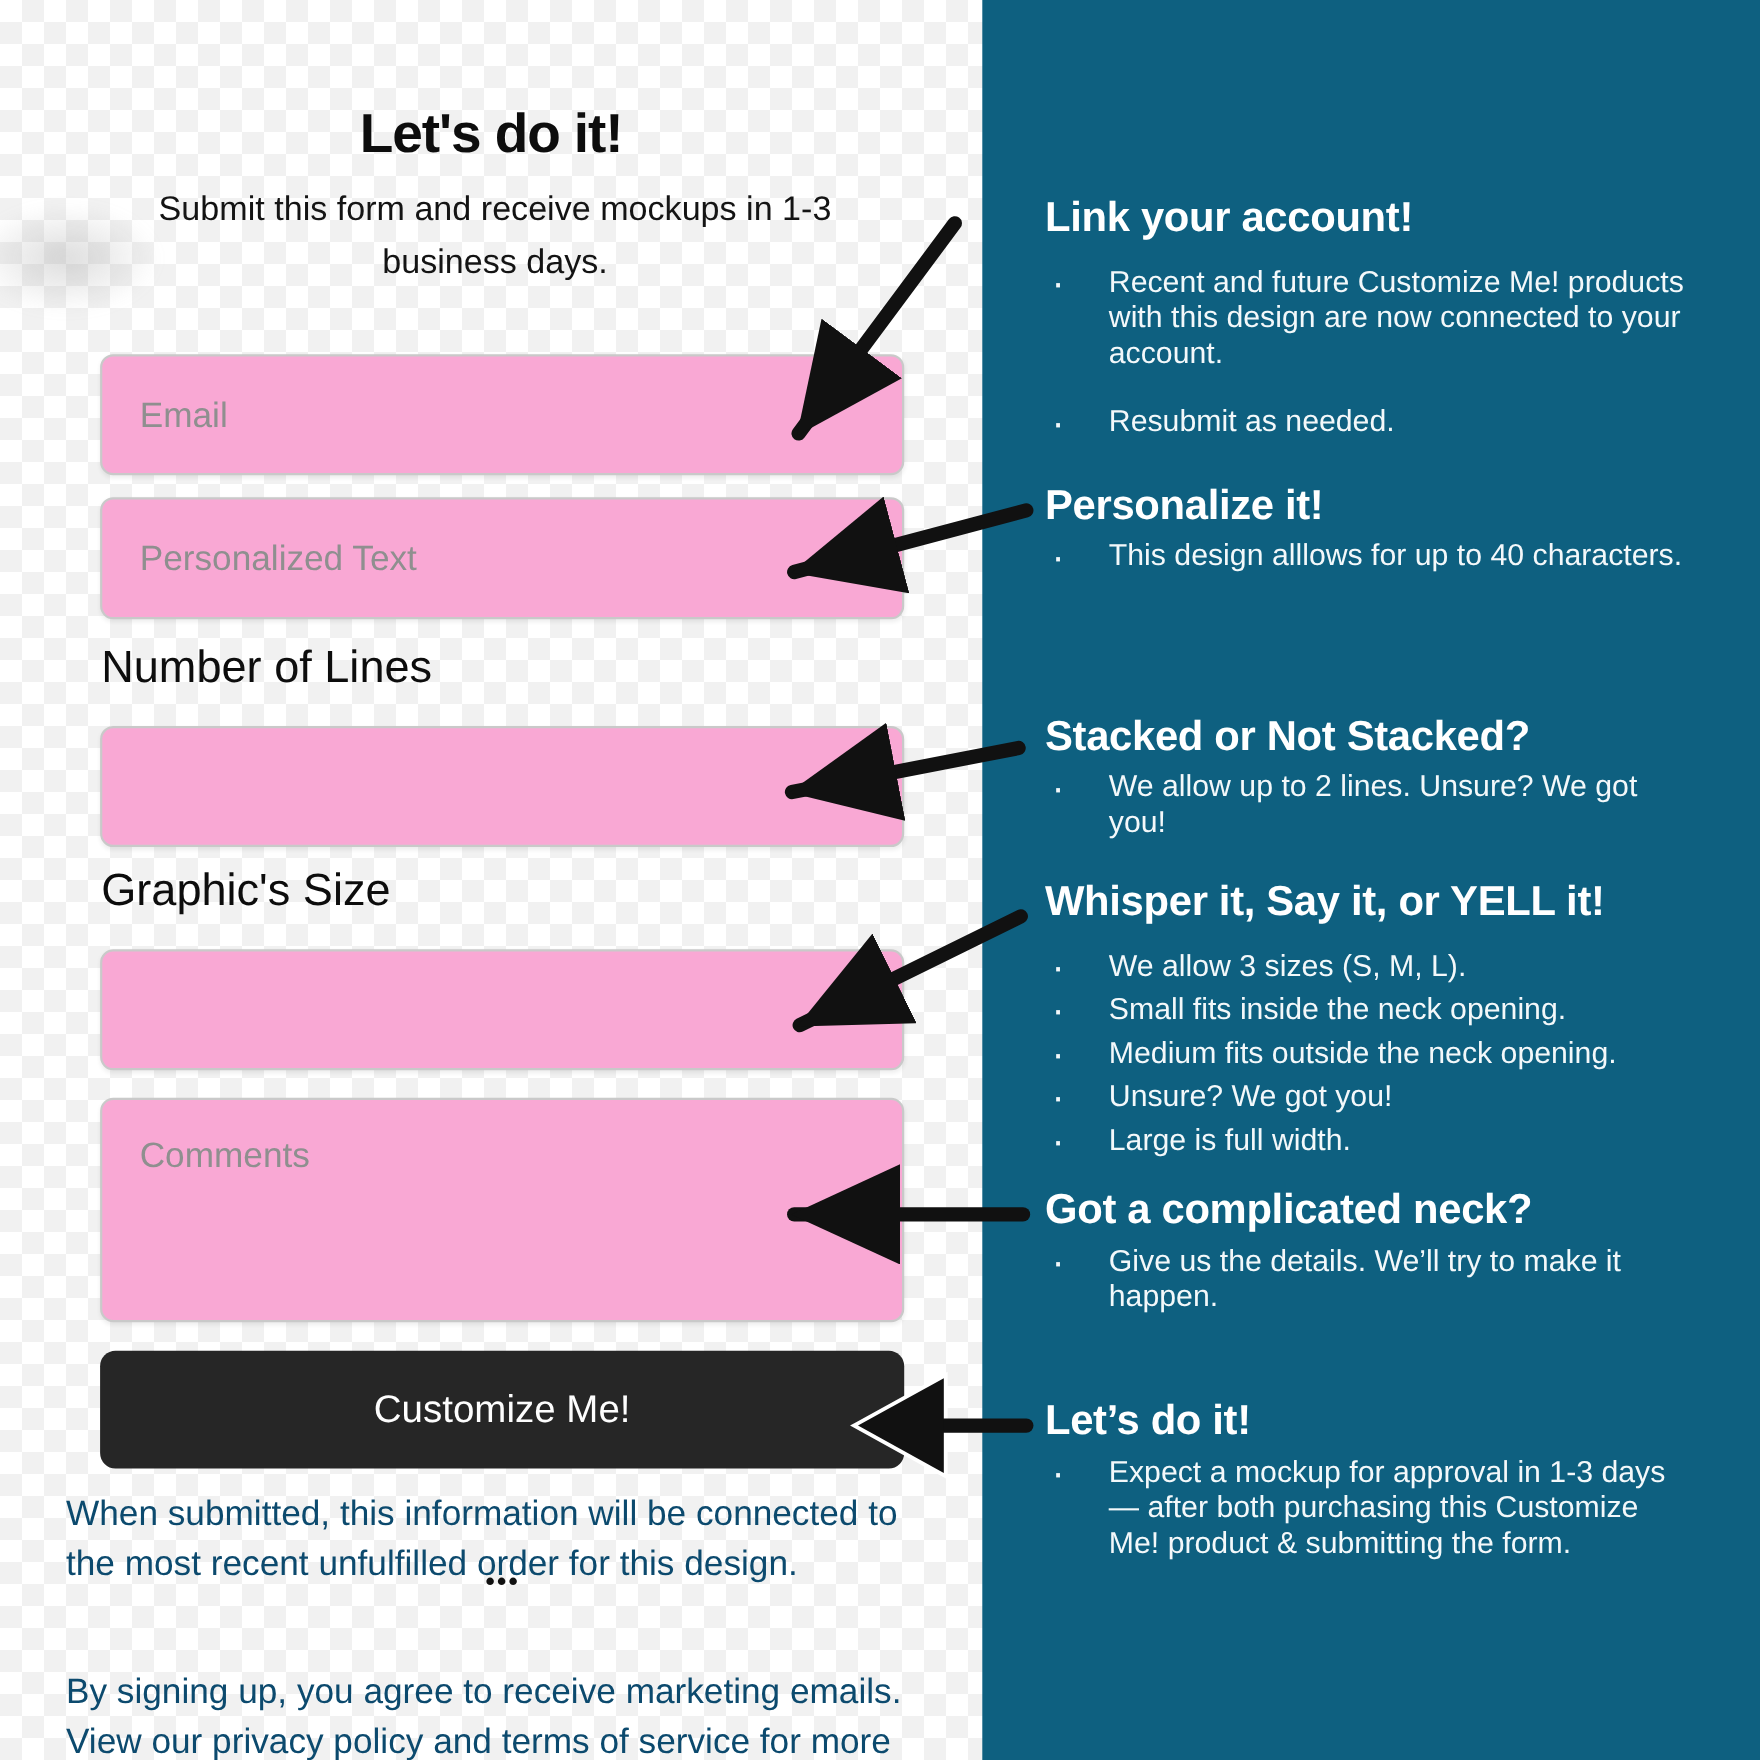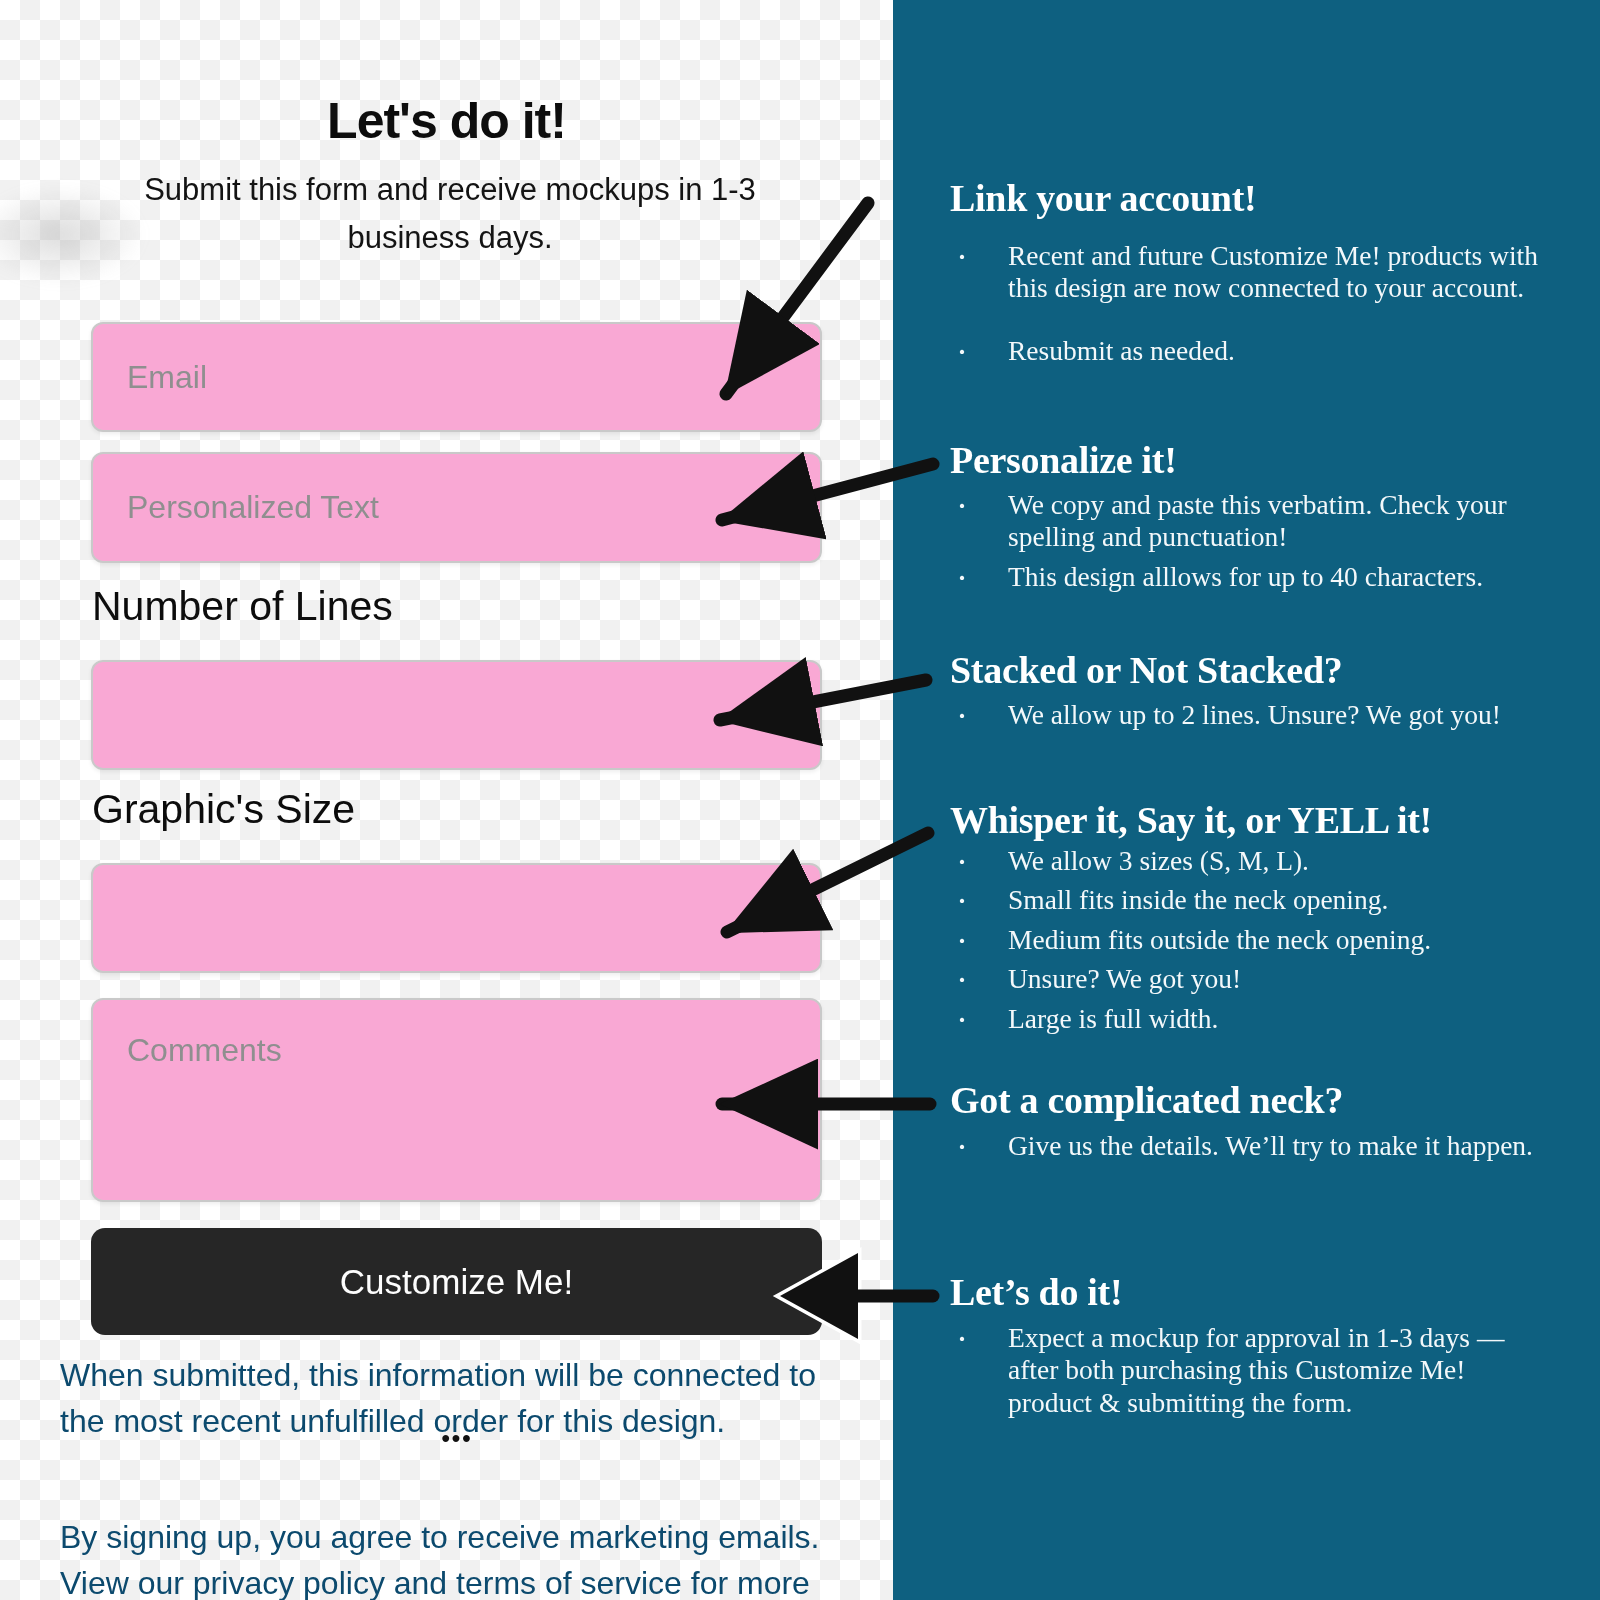--- a/index.html
+++ b/index.html
@@ -56,38 +56,38 @@
   }
   #fine-print-1{top:1352px;}
   #dots-separator{position:absolute;left:60px;width:794px;top:1424px;text-align:center;
     font-size:24px;font-weight:bold;color:#111;letter-spacing:2px;}
   #fine-print-2{top:1514px;}
   
   .info-panel{
     position:absolute;left:893px;top:0;width:707px;height:1600px;
     background:#0e6080;
   }
-  .section{position:absolute;left:950px;width:620px;color:#f3f8fa;font-family:Liberation Serif, serif;}
+  .section{position:absolute;left:950px;width:620px;color:#f3f8fa;}
   .section h2{
     margin:0;font-size:38px;font-weight:bold;color:#ffffff;
     letter-spacing:-.3px;line-height:1.1;
   }
   .section ul{margin:0;padding:0;list-style:none;max-width:588px;}
   .section li{
     position:relative;padding-left:58px;font-size:27.5px;line-height:1.18;
     margin-bottom:7px;
   }
   .section li::before{
     content:"·";position:absolute;left:6px;top:-4px;font-size:36px;
   }
   .gap-lg li{margin-bottom:30px;}
   #section-0{top:178px;} #section-0 h2{margin-bottom:20px;}
   #section-1{top:440px;} #section-1 h2{margin-bottom:7px;}
   #section-2{top:650px;} #section-2 h2{margin-bottom:7px;}
-  #section-3{top:800px;} #section-3 h2{margin-bottom:3px;}
+  #section-3{top:800px;} #section-3 h2{margin-bottom:20px;}
   #section-4{top:1080px;} #section-4 h2{margin-bottom:8px;}
   #section-5{top:1272px;} #section-5 h2{margin-bottom:8px;}
   .arrows{position:absolute;left:0;top:0;width:1600px;height:1600px;pointer-events:none;}
 </style>
 </head>
 <body>
 
 <div class="smudge"></div>
 
 <div class="info-panel"></div>
@@ -117,21 +117,20 @@
   <h2>Link your account!</h2>
   <ul class="gap-lg">
     <li>Recent and future Customize Me! products with this design are now connected to your account.</li>
     <li>Resubmit as needed.</li>
   </ul>
 </div>
 
 <div class="section" id="section-1">
   <h2>Personalize it!</h2>
   <ul>
-    <li>We copy and paste this verbatim. Check your spelling and punctuation!</li>
     <li>This design alllows for up to 40 characters.</li>
   </ul>
 </div>
 
 <div class="section" id="section-2">
   <h2>Stacked or Not Stacked?</h2>
   <ul>
     <li>We allow up to 2 lines. Unsure? We got you!</li>
   </ul>
 </div>

